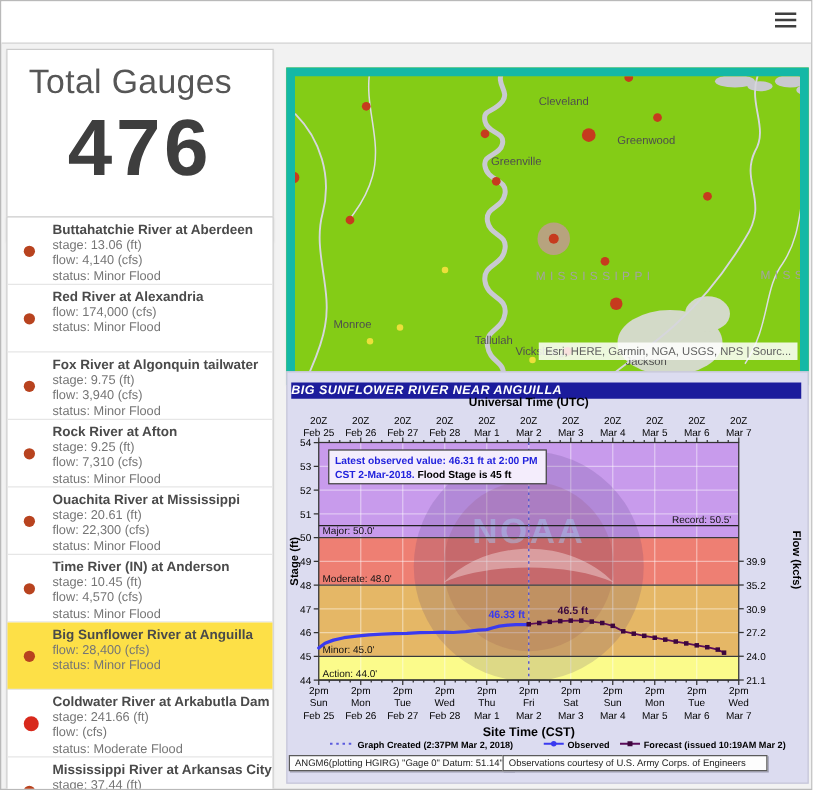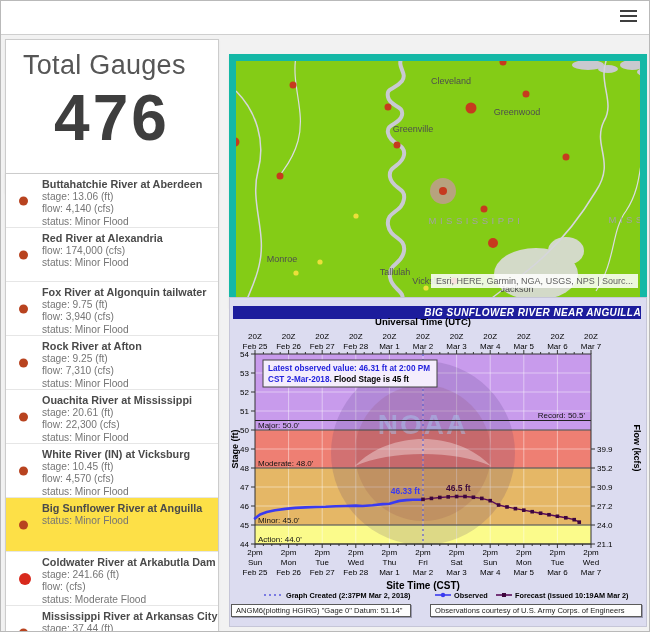--- a/index.html
+++ b/index.html
@@ -26,26 +26,26 @@
   
   .map-panel{position:absolute;left:228px;top:37px;width:418px;height:254px;background:#84cc16;
              border:7px solid #14b8a6;box-sizing:border-box;overflow:hidden;box-shadow:0 1px 2px rgba(0,0,0,0.06);margin-top:16px;}
   #map-svg{position:absolute;left:0;top:0;}
   .attribution{position:absolute;right:2px;bottom:13px;background:rgba(255,255,255,0.85);color:#5e5e5e;
                font-size:9px;padding:2px 5px;}
   
   .chart-panel{position:absolute;left:228px;top:296px;width:418px;height:330px;background:#dcdcf0;
                border:1px solid #c6c6d8;box-sizing:border-box;overflow:hidden;}
   .chart-titlebar{position:absolute;top:8px;left:3px;right:5px;height:13px;background:#1c1c9c;color:#fff;
-                  font-weight:bold;font-style:italic;font-size:10px;text-align:right;line-height:13px;letter-spacing:.4px;}
+                  font-weight:bold;font-style:italic;font-size:10px;text-align:left;line-height:13px;letter-spacing:.4px;}
   #chart-svg{position:absolute;left:0;top:0;}
   .fbox{position:absolute;top:306px;height:13px;background:#fdfdfd;border:1px solid #5a5a5a;box-shadow:1px 1px 0 #9a9ab0;
         font-size:7.6px;line-height:12px;padding:0 4px;color:#1d1d1d;box-sizing:border-box;white-space:nowrap;}
   .fbox1{left:1px;width:180px;}
-  .fbox2{left:200px;width:212px;}
+  .fbox2{left:172px;width:212px;}
   svg text{font-family:"Liberation Sans",sans-serif;}
 </style>
 </head>
 <body>
 
 <div class="app">
 
   <div class="hdr">
     <div class="menu-btn">
         <span></span>
@@ -89,28 +89,29 @@
     </div>
     <div class="g-item">
       <span class="dot" style="background: rgb(184, 67, 31);"></span>
       <div class="g-name">Ouachita River at Mississippi</div>
       <div class="g-line">stage: 20.61 (ft)</div>
       <div class="g-line">flow: 22,300 (cfs)</div>
       <div class="g-line">status: Minor Flood</div>
     </div>
     <div class="g-item">
       <span class="dot" style="background: rgb(184, 67, 31);"></span>
-      <div class="g-name">White River (IN) at Vicksburg</div>
+      <div class="g-name">Time River (IN) at Anderson</div>
       <div class="g-line">stage: 10.45 (ft)</div>
       <div class="g-line">flow: 4,570 (cfs)</div>
       <div class="g-line">status: Minor Flood</div>
     </div>
     <div class="g-item selected">
       <span class="dot" style="background: rgb(184, 67, 31);"></span>
       <div class="g-name">Big Sunflower River at Anguilla</div>
+      <div class="g-line">flow: 28,400 (cfs)</div>
       <div class="g-line">status: Minor Flood</div>
     </div>
     <div class="g-item">
       <span class="dot" style="background: rgb(216, 41, 28); height: 12px; width: 12px;"></span>
       <div class="g-name">Coldwater River at Arkabutla Dam</div>
       <div class="g-line">stage: 241.66 (ft)</div>
       <div class="g-line">flow: (cfs)</div>
       <div class="g-line">status: Moderate Flood</div>
     </div>
     <div class="g-item">

